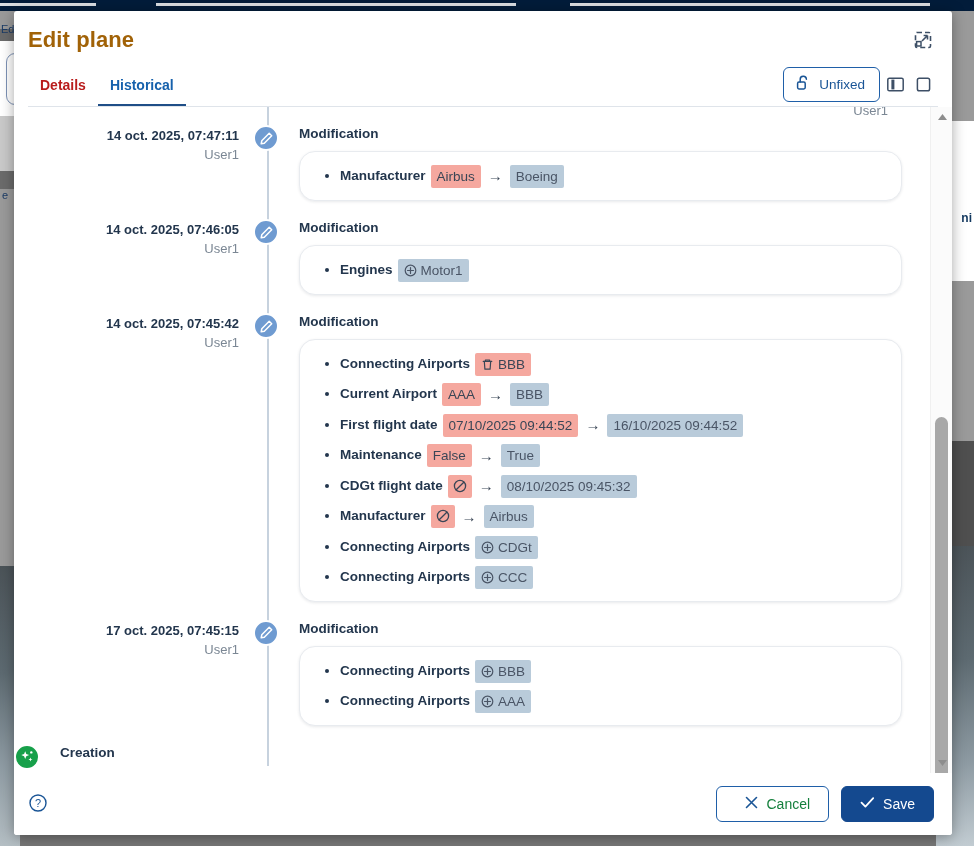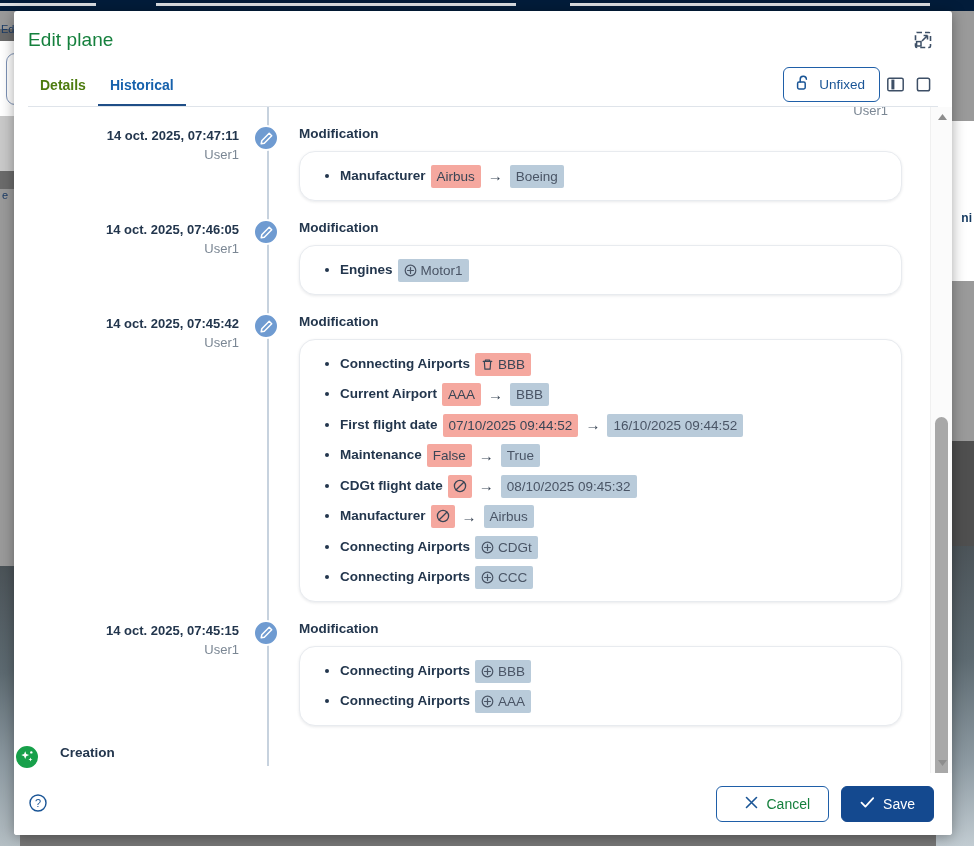--- a/index.html
+++ b/index.html
@@ -70,21 +70,21 @@
 
   
   .modal-header {
     position: relative;
     height: 58px;
     flex: 0 0 58px;
     display: flex; align-items: center;
     padding: 0 16px 0 14px;
   }
   .modal-title {
-    font-size: 19px; font-weight: normal; color: #15803d;
+    font-size: 22px; font-weight: bold; color: #a16207;
     letter-spacing: .1px;
   }
   .expand-btn {
     position: absolute; right: 16px; top: 16px;
     width: 26px; height: 26px;
     display: flex; align-items: center; justify-content: center;
     cursor: pointer;
   }
 
   
@@ -92,21 +92,21 @@
     position: relative;
     flex: 0 0 38px;
     height: 38px;
     display: flex; align-items: flex-end;
     padding: 0 14px;
   }
   .tabs { display: flex; gap: 0; }
   .tab {
     font-size: 14px; font-weight: bold;
     padding: 0 12px 11px 12px;
-    color: #4d7c0f;
+    color: #b91c1c;
     cursor: pointer;
     border-bottom: 3px solid transparent;
     white-space: nowrap;
   }
   .tab.active { color: #1661ac; border-bottom-color: #1f4e87; }
   .tab-underline-rest {
     position: absolute; left: 14px; right: 14px; bottom: 0;
     height: 1px; background: #dfe4ea;
   }
   .header-actions {
@@ -471,21 +471,21 @@
                     <li class="change-row"><span class="field-name">Connecting Airports</span><span class="val val-new"><svg class="inline-ico" width="13" height="13" viewBox="0 0 13 13">
                           <circle cx="6.5" cy="6.5" r="5.3" fill="none" stroke="#4a5566" stroke-width="1.2"></circle>
                           <path d="M6.5 3.5 V9.5 M3.5 6.5 H9.5" stroke="#4a5566" stroke-width="1.2" stroke-linecap="round"></path>
                         </svg>CCC</span></li>
                   </ul>
                 </div>
               </div>
             </div>
             <div class="entry" style="margin-bottom: 18px;">
               <div class="entry-meta">
-                <div class="entry-date">14 oct. 2025, 07:45:15</div>
+                <div class="entry-date">17 oct. 2025, 07:45:15</div>
                 <div class="entry-user">User1</div>
               </div>
               <div class="entry-dot">
                 <div class="dot-circle dot-edit">
                   <svg width="15" height="15" viewBox="0 0 15 15">
                     <path d="M10.2 2.3 L12.7 4.8 L5.3 12.2 L2.2 12.8 L2.8 9.7 Z" fill="none" stroke="#ffffff" stroke-width="1.5" stroke-linejoin="round"></path>
                   </svg>
                 </div>
               </div>
               <div class="entry-content">

